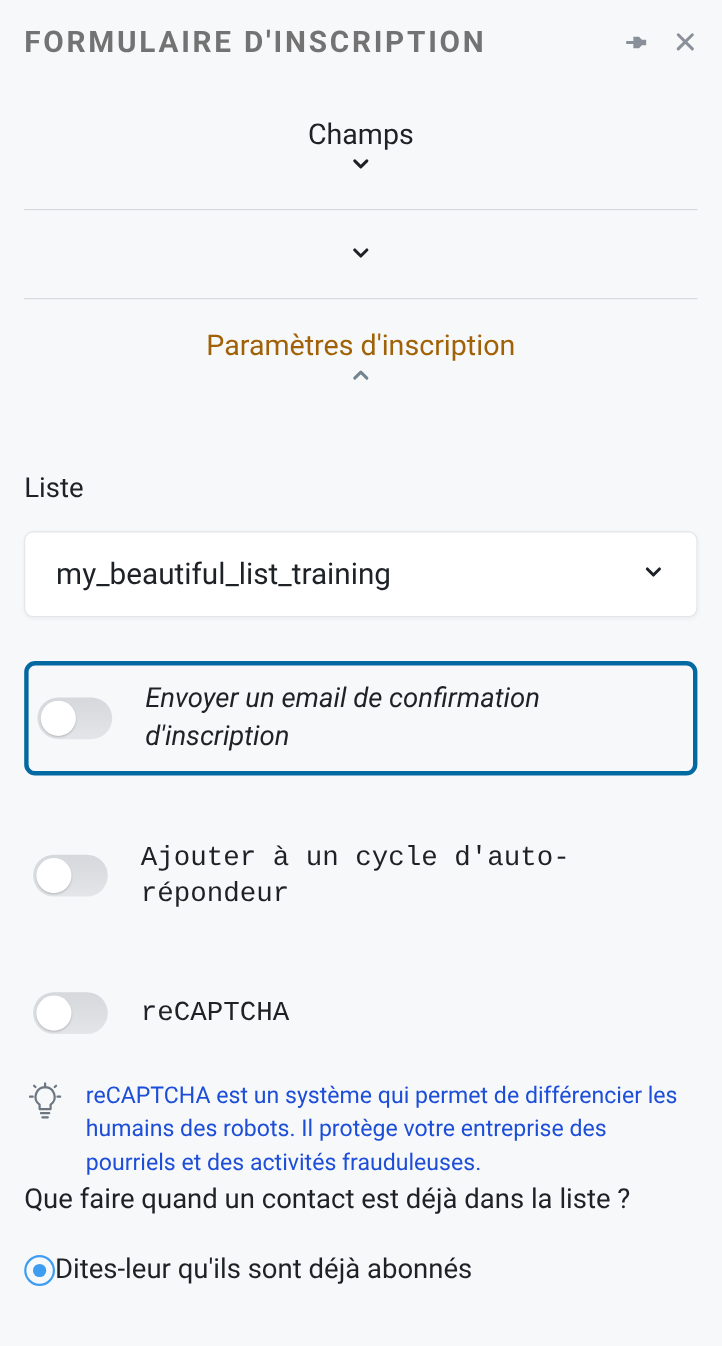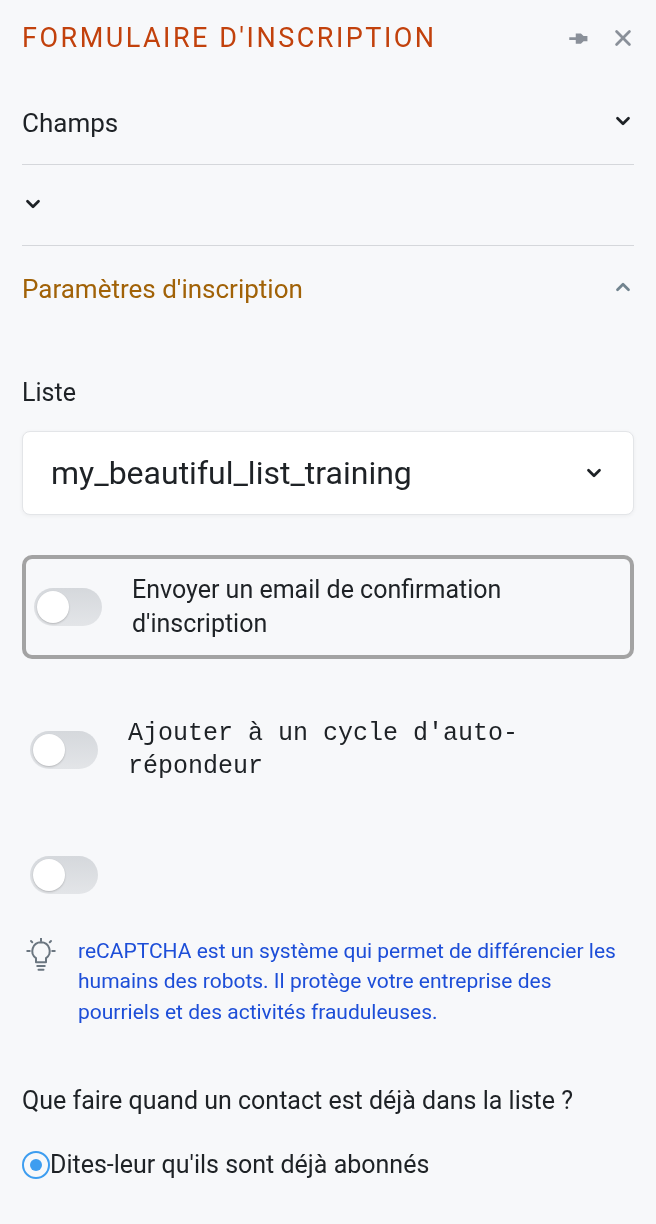--- a/index.html
+++ b/index.html
@@ -13,43 +13,44 @@
     overflow: hidden;
   }
   .header {
     display: flex;
     align-items: center;
     justify-content: space-between;
     margin-bottom: 26px;
   }
   .header h1 {
     font-size: 27px;
-    font-weight: 400;
+    font-weight: 700;
     letter-spacing: 2.5px;
-    color: #c2410c;
+    color: #737373;
   }
   .header-icons {
     display: flex;
     gap: 22px;
     align-items: center;
   }
   .icon-btn {
     cursor: pointer;
     color: #8a9099;
     display: flex;
     align-items: center;
     justify-content: center;
   }
   .accordion-row {
     display: flex;
     align-items: center;
     justify-content: space-between;
     padding: 28px 0 26px 0;
     border-bottom: 1px solid #d5d7db;
     cursor: pointer;
+    flex-direction: column;
   }
   .accordion-row.open {
     border-bottom: none;
   }
   .accordion-title {
     font-size: 26px;
     color: #1e2226;
   }
   .accordion-title.muted {
     color: #a16207;
@@ -66,34 +67,35 @@
     margin-bottom: 24px;
   }
   .select-box {
     background: #fff;
     border: 1px solid #e3e5e8;
     border-radius: 8px;
     padding: 22px 28px;
     display: flex;
     align-items: center;
     justify-content: space-between;
-    font-size: 32px;
+    font-size: 27px;
     box-shadow: 0 1px 4px rgba(0,0,0,0.05);
     cursor: pointer;
   }
   .toggle-row {
     display: flex;
     align-items: center;
     gap: 30px;
     padding: 14px 8px;
   }
   .highlight-box {
-    border: 4px solid #a3a3a3;
+    border: 4px solid #0369a1;
     border-radius: 10px;
     margin-top: 40px;
+    font-style: italic;
   }
   .toggle {
     position: relative;
     width: 68px;
     height: 38px;
     background: linear-gradient(#d5d8dc,#e3e5e8);
     border-radius: 19px;
     flex-shrink: 0;
     cursor: pointer;
   }
@@ -127,21 +129,20 @@
     color: #6b7680;
     margin-top: 2px;
   }
   .info-text {
     font-size: 21px;
     color: #1d4ed8;
     line-height: 1.45;
   }
   .question {
     font-size: 25px;
-    margin-top: 56px;
     line-height: 1.4;
   }
   .radio-group {
     margin-top: 22px;
   }
   .radio-row {
     display: flex;
     align-items: center;
     gap: 0;
     padding: 10px 0;
@@ -236,20 +237,21 @@
   </div>
 </div>
 
 <div class="toggle-row plain-row">
   <div class="toggle"></div>
   <div class="toggle-label">Ajouter à un cycle d'auto-répondeur</div>
 </div>
 
 <div class="toggle-row plain-row">
   <div class="toggle"></div>
+  <div class="toggle-label">reCAPTCHA</div>
 </div>
 
 <div class="info-row">
   <span class="lightbulb">
     <svg width="30" height="36" viewBox="0 0 24 28" fill="none" stroke="currentColor" stroke-width="1.6" stroke-linecap="round" stroke-linejoin="round">
       <path d="M9 22h6M10 25h4"></path>
       <path d="M12 3a7 7 0 0 0-4 12.7V19h8v-3.3A7 7 0 0 0 12 3z"></path>
       <line x1="12" y1="0" x2="12" y2="2"></line>
       <line x1="3" y1="10" x2="1" y2="10"></line>
       <line x1="23" y1="10" x2="21" y2="10"></line>

